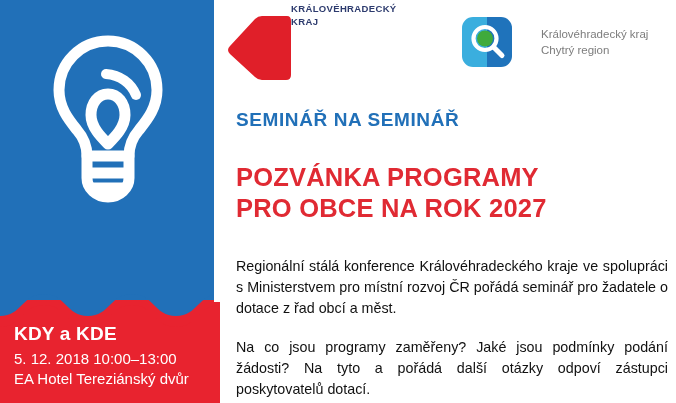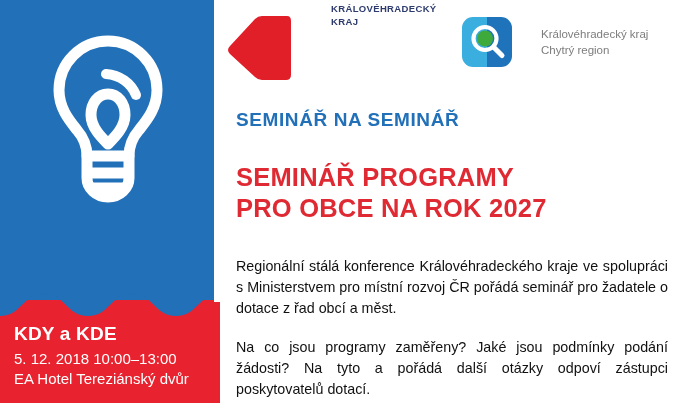--- a/index.html
+++ b/index.html
@@ -99,21 +99,20 @@
   .kraj-text {
     position: absolute;
     left: 65px;
     top: 2px;
     font-size: 9.5px;
     font-weight: bold;
     line-height: 13px;
     letter-spacing: 0.35px;
     color: #2d3b6e;
     width: 120px;
-    margin-left: 40px;
   }
 
   .chytry-logo {
     position: absolute;
     left: 462px;
     top: 17px;
     display: flex;
     align-items: center;
     gap: 29px;
   }
@@ -240,21 +239,21 @@
     <div class="chytry-text">
       <div>Královéhradecký kraj</div>
       <div>Chytrý region</div>
     </div>
   </div>
 
   <div class="content">
     <div class="eyebrow">SEMINÁŘ NA SEMINÁŘ</div>
 
     <div class="headline">
-      <span class="hl-line">SEMINÁŘ PROGRAMY</span>
+      <span class="hl-line">POZVÁNKA PROGRAMY</span>
       <span class="hl-line">PRO OBCE NA ROK 2027</span>
     </div>
 
     <p class="para">Regionální stálá konference Královéhradeckého kraje ve spolupráci s Ministerstvem pro místní rozvoj ČR pořádá seminář pro žadatele o dotace z řad obcí a měst.</p>
     <p class="para">Na co jsou programy zaměřeny? Jaké jsou podmínky podání žádosti? Na tyto a pořádá další otázky odpoví zástupci poskytovatelů dotací.</p>
   </div>
 
 </div>
 
 </body></html>

